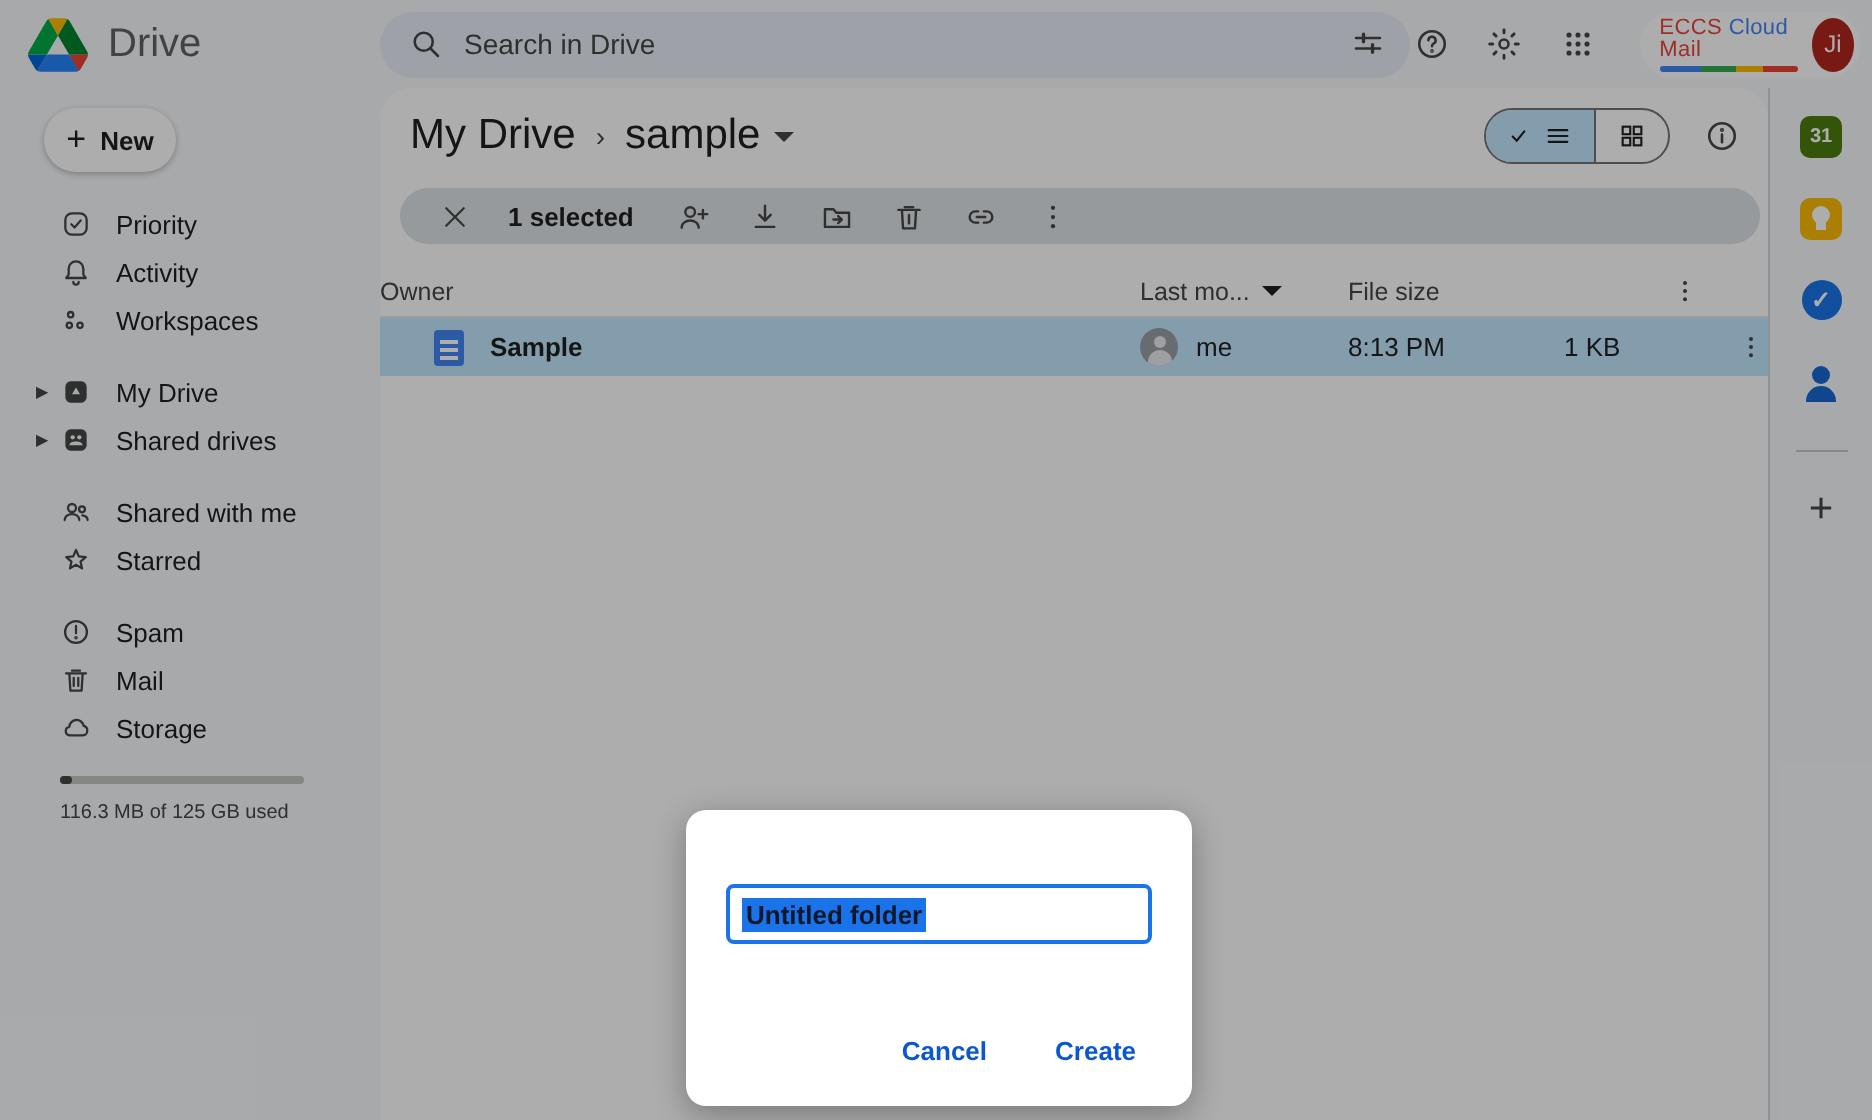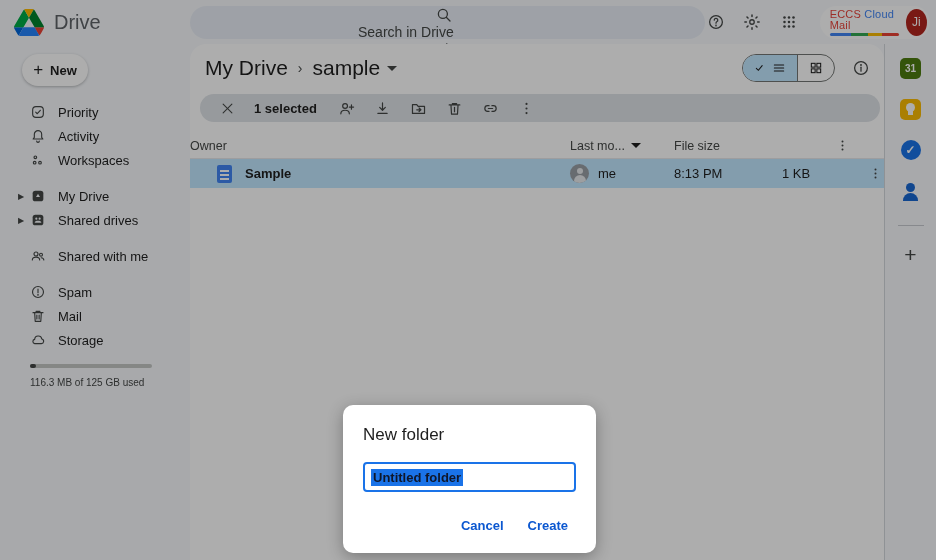--- a/index.html
+++ b/index.html
@@ -6,21 +6,21 @@
   html,body { width:936px; height:560px; background:#f8fafd; }
   body { font-family:"Liberation Sans", sans-serif; color:#1f1f1f; }
   .app { position:relative; width:936px; height:560px; background:#f8fafd; overflow:hidden; }
 
   
   .topbar { height:44px; display:flex; align-items:center; }
   .logo-area { width:190px; display:flex; align-items:center; gap:10px; padding-left:14px; }
   .logo-area svg { width:30px; height:27px; }
   .app-name { font-size:20px; color:#5f6368; }
   .searchbar { width:515px; height:33px; background:#e9eef6; border-radius:17px;
-    display:flex; align-items:center; padding:0 12px 0 14px;flex-direction:column; }
+    display:flex; align-items:center; padding:0 12px 0 14px; }
   .searchbar input { flex:1; border:none; outline:none; background:transparent;
     font-size:14px; color:#444746; font-family:"Liberation Sans",sans-serif; }
   .searchbar input::placeholder { color:#444746; opacity:1; }
   .ic { width:18px; height:18px; stroke:#444746; fill:none; stroke-width:1.7;
     stroke-linecap:round; stroke-linejoin:round; display:block; }
   .ic.small { width:15px; height:15px; }
   .iconbtn { background:none; border:none; cursor:pointer; display:flex; align-items:center;
     justify-content:center; padding:0; }
   .topbar-right { flex:1; display:flex; align-items:center; justify-content:flex-end;
     gap:14px; padding-right:6px; }
@@ -123,21 +123,21 @@
   .rail-plus { font-size:21px; color:#444746; }
 
   
   .scrim { position:absolute; inset:0; background:rgba(0,0,0,0.32); z-index:10; }
   .modal { position:absolute; left:343px; top:405px; width:253px; height:148px; background:#fff;
     border-radius:10px; z-index:11; box-shadow:0 4px 16px rgba(0,0,0,.3); padding:20px; }
   .modal-title { font-size:17px; color:#1f1f1f; }
   .modal-input { margin-top:17px; height:30px; border:2px solid #1a73e8; border-radius:4px;
     display:flex; align-items:center; padding:0 6px; cursor:text; }
   .sel-text { background:#1a73e8; color:#0f172a; font-size:13px; font-weight:bold; padding:1px 2px; }
-  .modal-actions { position:absolute; right:16px; bottom:14px; display:flex; gap:0; }
+  .modal-actions { position:absolute; right:16px; bottom:14px; display:flex; gap:10px; }
   .text-btn { background:none; border:none; color:#0b57d0; font-size:13px; font-weight:bold;
     cursor:pointer; padding:6px 12px; border-radius:14px; font-family:"Liberation Sans",sans-serif; }
 </style>
 </head>
 <body>
 
 <div class="app">
 
   <div class="topbar">
     <div class="logo-area">
@@ -281,20 +281,28 @@
             <span class="sic">
               <svg viewBox="0 0 24 24">
                   <circle cx="9" cy="9" r="3"></circle>
                   <path d="M3.5 18c0-2.8 2.7-4.4 5.5-4.4s5.5 1.6 5.5 4.4"></path>
                   <circle cx="16.5" cy="10" r="2.2"></circle>
                   <path d="M16.8 14.6c2.2.3 3.9 1.6 3.9 3.4"></path>
                 </svg>
               </span>
             <span>Shared with me</span>
           </div>
+          <div class="sitem">
+            <span class="sic">
+              <svg viewBox="0 0 24 24">
+                  <path d="M12 4.5l2.1 4.8 5.2.5-3.9 3.4 1.1 5.1L12 15.6l-4.5 2.7 1.1-5.1-3.9-3.4 5.2-.5z"></path>
+                </svg>
+              </span>
+            <span>Starred</span>
+          </div>
         </div>
 
         <div class="sgroup">
           <div class="sitem">
             <span class="sic">
               <svg viewBox="0 0 24 24">
                   <circle cx="12" cy="12" r="8.2"></circle>
                   <line x1="12" y1="7.5" x2="12" y2="13"></line>
                   <circle cx="12" cy="16.3" r="0.5"></circle>
                 </svg>
@@ -479,21 +487,20 @@
       <div class="rail-divider"></div>
       <button class="iconbtn">
         <span class="rail-plus">+</span>
       </button>
     </aside>
   </div>
 
   <div class="scrim"></div>
 
   <div class="modal">
-    <div class="modal-title">New folder</div>
     <div class="modal-input">
       <span class="sel-text">Untitled folder</span>
     </div>
     <div class="modal-actions">
       <button class="text-btn">Cancel</button>
       <button class="text-btn">Create</button>
     </div>
   </div>
 
 </div>

